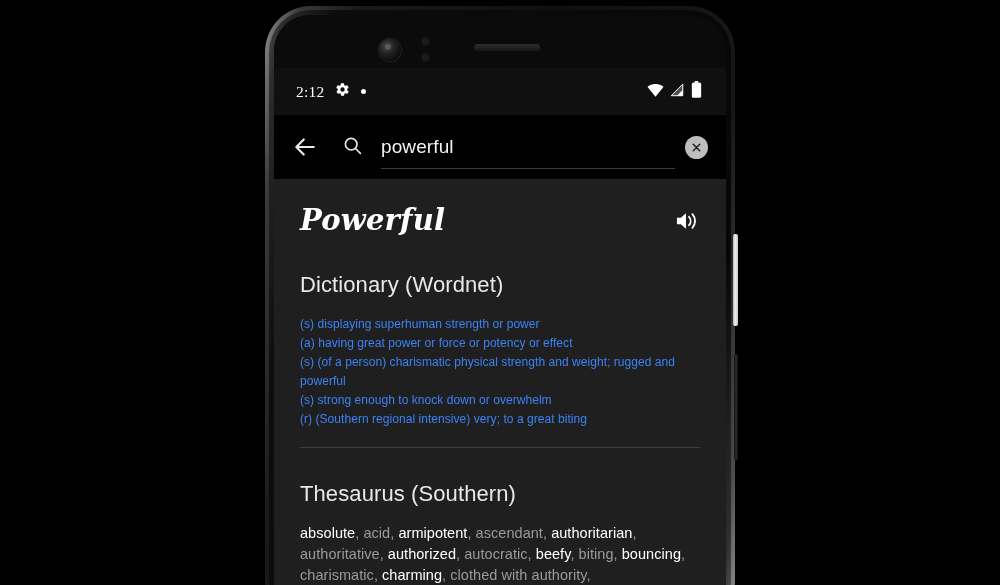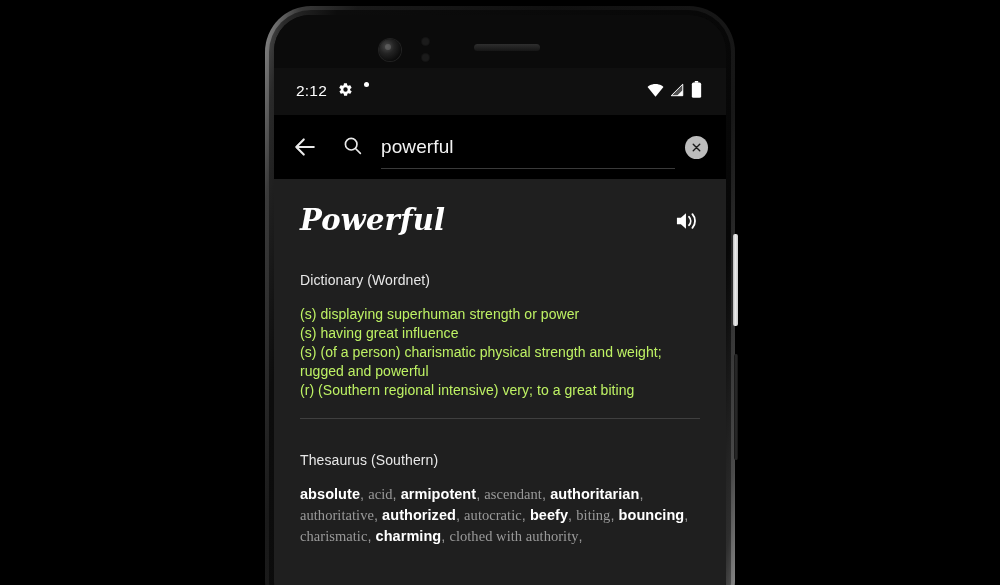--- a/index.html
+++ b/index.html
@@ -80,21 +80,21 @@
     overflow:hidden;
   }
 
   
   .statusbar {
     height:47px; background:#101010;
     display:flex; align-items:center;
     padding:0 24px 0 22px;
     color:#fff;
   }
-  .sb-left { display:flex; gap:11px; }
+  .sb-left { display:flex; align-items:center; gap:11px;font-family:Liberation Serif, serif; }
   .sb-time { font-size:15.5px; letter-spacing:.2px; }
   .sb-dot { width:5px; height:5px; border-radius:50%; background:#fff; display:block; }
   .sb-right { margin-left:auto; display:flex; align-items:center; gap:6px; }
 
   
   .searchbar {
     height:64px; background:#000;
     display:flex; align-items:center;
     padding:0 18px 0 16px;
   }
@@ -125,38 +125,38 @@
     font-family:"DejaVu Serif", serif;
     font-weight:bold; font-style:italic;
     font-size:29px; color:#fff;
     letter-spacing:.2px;
     padding-top:22px;
     display:flex; align-items:center;
   }
   .speaker-btn { margin-left:auto; cursor:pointer; padding-top:4px; }
 
   .section-title {
-    font-size:14px; color:#e8e8e8;
+    font-size:22px; color:#e8e8e8;
     margin-top:33px; letter-spacing:.1px;
   }
   .defs { margin-top:17px; }
   .def-line {
-    font-size:14px; color:#bef264;
+    font-size:12px; color:#3b82f6;
     line-height:19px; letter-spacing:.05px;
   }
   .divider {
     height:1px; background:#3f3f3f;
     margin:18px 0 0 0;
   }
   .thes-words {
     margin-top:16px;
     font-size:14.5px; line-height:21px; letter-spacing:.05px;
   }
-  .w-strong { color:#ffffff; font-weight:bold; }
-  .w-dim    { color:#9a9a9a; font-weight:normal;font-family:Liberation Serif, serif; }
+  .w-strong { color:#ffffff; font-weight:normal; }
+  .w-dim    { color:#9a9a9a; font-weight:normal; }
   .w-sep    { color:#9a9a9a; }
 </style>
 </head>
 <body>
 
 <div id="stage">
   <div class="phone-outer">
     <div class="phone-bezel"></div>
 
     <div class="btn-power"></div>
@@ -238,22 +238,23 @@
                 <path d="M14.6 6.6a6.6 6.6 0 010 8.8" fill="none" stroke="#fff" stroke-width="1.9" stroke-linecap="round"></path>
                 <path d="M18.1 3.9a10.6 10.6 0 010 14.2" fill="none" stroke="#fff" stroke-width="1.9" stroke-linecap="round"></path>
               </svg>
             </span>
           </div>
 
           <div class="section-title">Dictionary (Wordnet)</div>
 
           <div class="defs">
             <div class="def-line">(s) displaying superhuman strength or power</div>
-            <div class="def-line">(s) having great influence</div>
+            <div class="def-line">(a) having great power or force or potency or effect</div>
             <div class="def-line">(s) (of a person) charismatic physical strength and weight; rugged and powerful</div>
+            <div class="def-line">(s) strong enough to knock down or overwhelm</div>
             <div class="def-line">(r) (Southern regional intensive) very; to a great biting</div>
           </div>
 
           <div class="divider"></div>
 
           <div class="section-title">Thesaurus (Southern)</div>
 
           <div class="thes-words" id="thesaurus-words"><span class="w-strong">absolute</span><span class="w-sep">, </span><span class="w-dim">acid</span><span class="w-sep">, </span><span class="w-strong">armipotent</span><span class="w-sep">, </span><span class="w-dim">ascendant</span><span class="w-sep">, </span><span class="w-strong">authoritarian</span><span class="w-sep">, </span><span class="w-dim">authoritative</span><span class="w-sep">, </span><span class="w-strong">authorized</span><span class="w-sep">, </span><span class="w-dim">autocratic</span><span class="w-sep">, </span><span class="w-strong">beefy</span><span class="w-sep">, </span><span class="w-dim">biting</span><span class="w-sep">, </span><span class="w-strong">bouncing</span><span class="w-sep">, </span><span class="w-dim">charismatic</span><span class="w-sep">, </span><span class="w-strong">charming</span><span class="w-sep">, </span><span class="w-dim">clothed with authority</span><span class="w-sep">, </span></div>
 
         </div>

